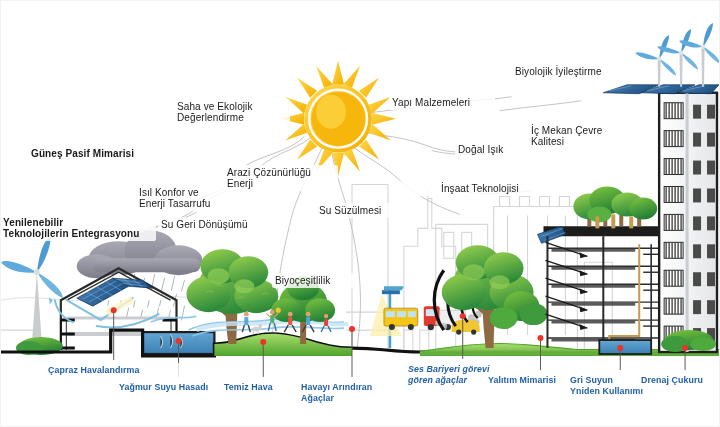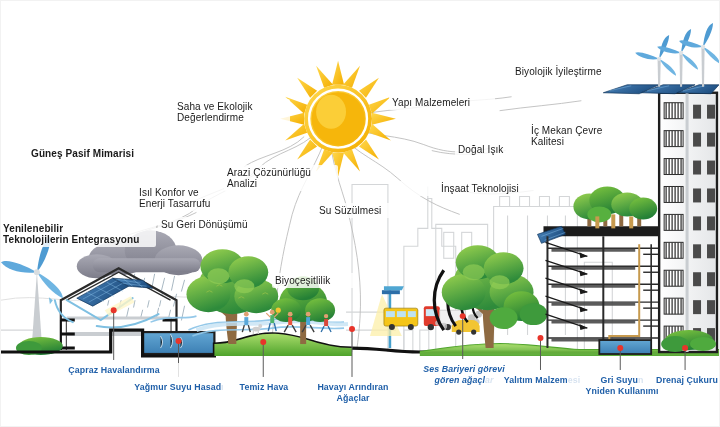--- a/index.html
+++ b/index.html
@@ -27,21 +27,20 @@
     letter-spacing:.1px;
     white-space:pre-line;
     z-index:40;
   }
   .lbl.bold{font-weight:bold;}
   .lbl.blue{
     color:#1f5fa8;
     font-weight:bold;
     font-size:8.8px;
     line-height:11px;
-    text-align:center;
     transform:translateX(-50%);
   }
   
   .lbl::before{
     content:"";position:absolute;inset:-2px -3px;
     background:rgba(255,255,255,.82);
     z-index:-1;border-radius:2px;
   }
 </style>
 </head>
@@ -582,44 +581,44 @@
         <circle cx="541" cy="338" r="3" fill="#E8342A"></circle>
         <line x1="621" y1="348" x2="621" y2="370" stroke="#5a5a5a" stroke-width="1"></line>
         <circle cx="621" cy="348" r="3" fill="#E8342A"></circle>
         <line x1="686" y1="348" x2="686" y2="370" stroke="#5a5a5a" stroke-width="1"></line>
         <circle cx="686" cy="348" r="3" fill="#E8342A"></circle>
       </g>
   </svg>
 
   <div id="top-labels">
       <div class="lbl bold" style="left: 30px; top: 147px; width: 120px;">Güneş Pasif Mimarisi</div>
-      <div class="lbl bold" style="left: 2px; top: 222px; width: 150px;">Yenilenebilir
+      <div class="lbl bold" style="left: 2px; top: 216px; width: 150px;">Yenilenebilir
 Teknolojilerin Entegrasyonu</div>
       <div class="lbl" style="left: 176px; top: 100px; width: 110px;">Saha ve Ekolojik
 Değerlendirme</div>
       <div class="lbl" style="left: 138px; top: 186px; width: 100px;">Isıl Konfor ve
 Enerji Tasarrufu</div>
       <div class="lbl" style="left: 226px; top: 166px; width: 108px;">Arazi Çözünürlüğü
-Analizi</div>
+Enerji</div>
       <div class="lbl" style="left: 160px; top: 218px; width: 110px;">Su Geri Dönüşümü</div>
       <div class="lbl" style="left: 318px; top: 204px; width: 80px;">Su Süzülmesi</div>
       <div class="lbl" style="left: 391px; top: 96px; width: 100px;">Yapı Malzemeleri</div>
       <div class="lbl" style="left: 457px; top: 143px; width: 64px;">Doğal Işık</div>
       <div class="lbl" style="left: 396px; top: 182px; width: 100px; padding-left: 44px;">İnşaat Teknolojisi</div>
       <div class="lbl" style="left: 514px; top: 65px; width: 115px;">Biyolojik İyileştirme</div>
       <div class="lbl" style="left: 530px; top: 124px; width: 100px;">İç Mekan Çevre
 Kalitesi</div>
       <div class="lbl" style="left: 274px; top: 274px; width: 78px;">Biyoçeşitlilik</div>
     </div>
   <div id="bottom-labels">
       <div class="lbl blue" style="left: 113px; top: 364px; width: 132px;">Çapraz Havalandırma</div>
       <div class="lbl blue" style="left: 178px; top: 381px; width: 120px;">Yağmur Suyu Hasadı</div>
       <div class="lbl blue" style="left: 263px; top: 381px; width: 80px;">Temiz Hava</div>
       <div class="lbl blue" style="left: 352px; top: 381px; width: 104px;">Havayı Arındıran
 Ağaçlar</div>
       <div class="lbl blue" style="left: 463px; top: 363px; width: 112px; font-style: italic;">Ses Bariyeri görevi
 gören ağaçlar</div>
-      <div class="lbl blue" style="left: 541px; top: 374px; width: 108px;">Yalıtım Malzemesi</div>
+      <div class="lbl blue" style="left: 541px; top: 374px; width: 108px;">Yalıtım Mimarisi</div>
       <div class="lbl blue" style="left: 621px; top: 374px; width: 104px;"><span>Gri Suyun</span><br><span class="spell">Yniden Kullanımı</span></div>
       <div class="lbl blue" style="left: 686px; top: 374px; width: 92px;">Drenaj Çukuru</div>
     </div>
 
 </div>
 
 </body></html>

